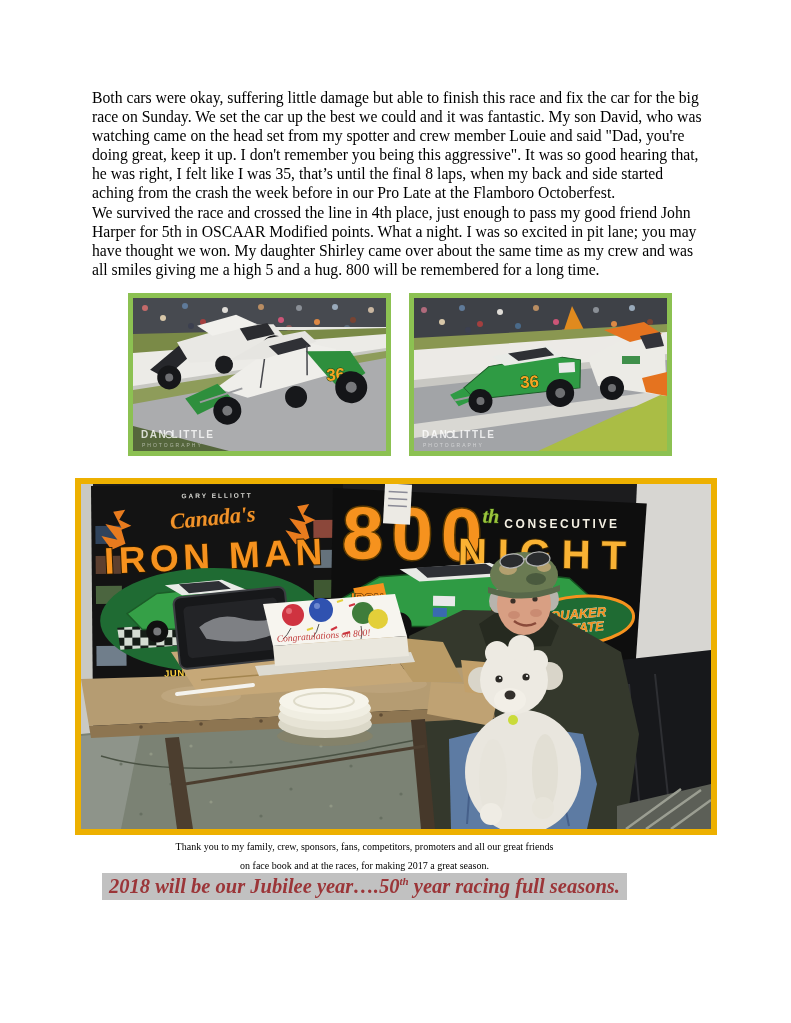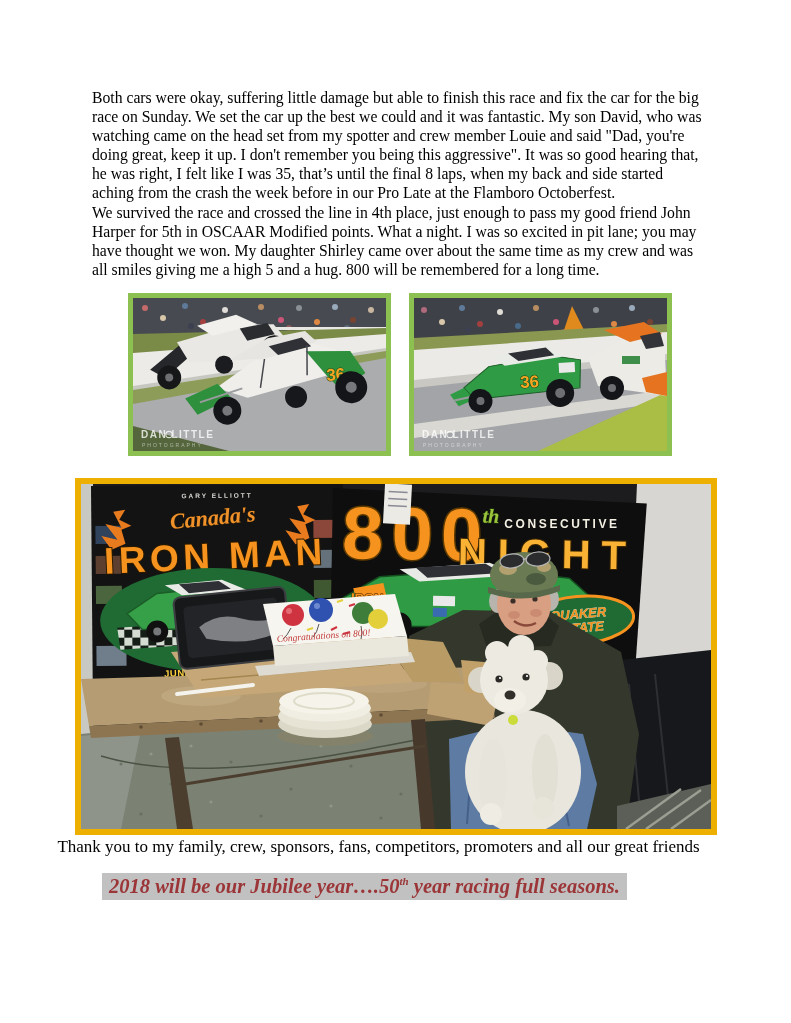--- a/index.html
+++ b/index.html
@@ -8,21 +8,21 @@
   .story{position:absolute;left:92px;top:88px;width:616px;font-size:15.7px;line-height:19.1px;}
   .story p{margin:0;}
   .photo{position:absolute;box-sizing:border-box;overflow:hidden;}
   .photo svg{display:block;width:100%;height:100%;}
   .photo-green{border:5px solid #8cc152;}
   .photo-yellow{border:6px solid #edb000;}
   .p-left{left:128px;top:293px;width:263px;height:163px;}
   .p-right{left:409px;top:293px;width:263px;height:163px;}
   .p-big{left:75px;top:478px;width:642px;height:357px;}
   .thanks{position:absolute;left:0;top:837px;width:100%;text-align:center;
-          font-size:17px;line-height:19px;padding-left:14px;}
+          font-size:10px;line-height:19px;}
   .jubilee{position:absolute;left:0;top:873px;width:100%;text-align:center;text-decoration:underline;}
   .jubilee .hl{display:inline-block;background:#c1c1c1;color:#9b3538;font-weight:bold;
                font-style:italic;font-size:20.5px;line-height:24px;padding:1px 7px 2px 7px;}
   .jubilee sup{font-size:11px;vertical-align:super;line-height:0;}
   text{font-family:"Liberation Sans",sans-serif;}
   .serif-it{font-family:"Liberation Serif",serif;font-style:italic;}
 </style>
 </head>
 <body>
 
@@ -387,19 +387,20 @@
           <circle cx="419" cy="194" r="1.1" fill="#fff"></circle>
         <circle cx="445" cy="193" r="3.6" fill="#2b2925"></circle>
           <circle cx="446" cy="192" r="1.1" fill="#fff"></circle>
         <circle cx="432" cy="236" r="5" fill="#cadb3a"></circle>
       </g>
     </svg>
   </div>
 
   <div class="thanks">
     <div>Thank you to my family, crew, sponsors, fans, competitors, promoters and all our great friends</div>
+    <div>on face book and at the races, for making 2017 a great season.</div>
   </div>
 
   <div class="jubilee">
     <span class="hl"><span>2018 will be our Jubilee year….50</span><sup>th</sup><span> year racing full seasons.</span></span>
   </div>
 
 </div>
 
 </body></html>

